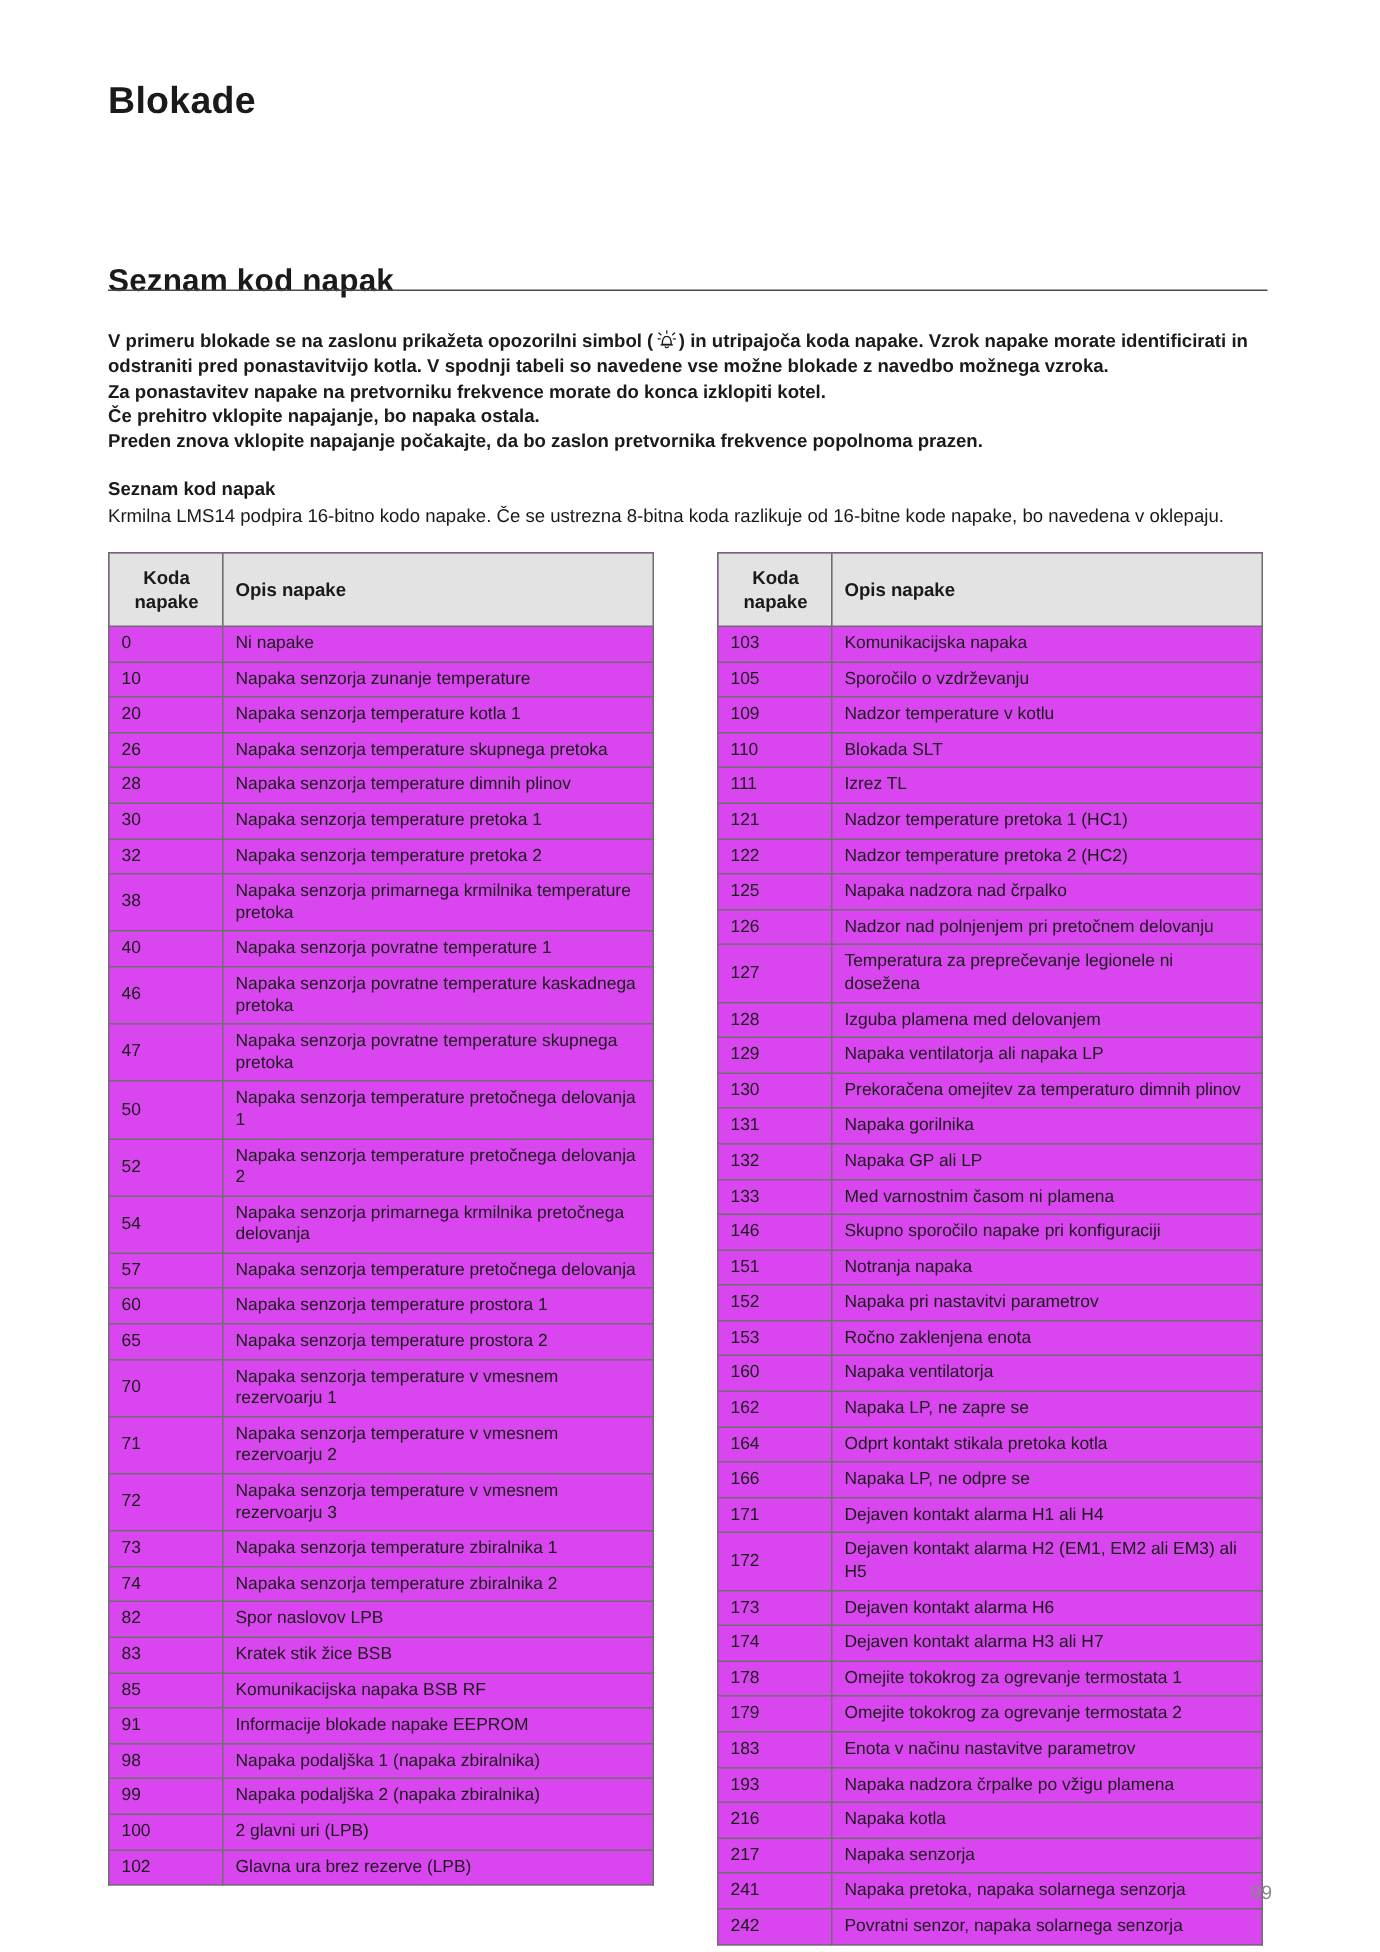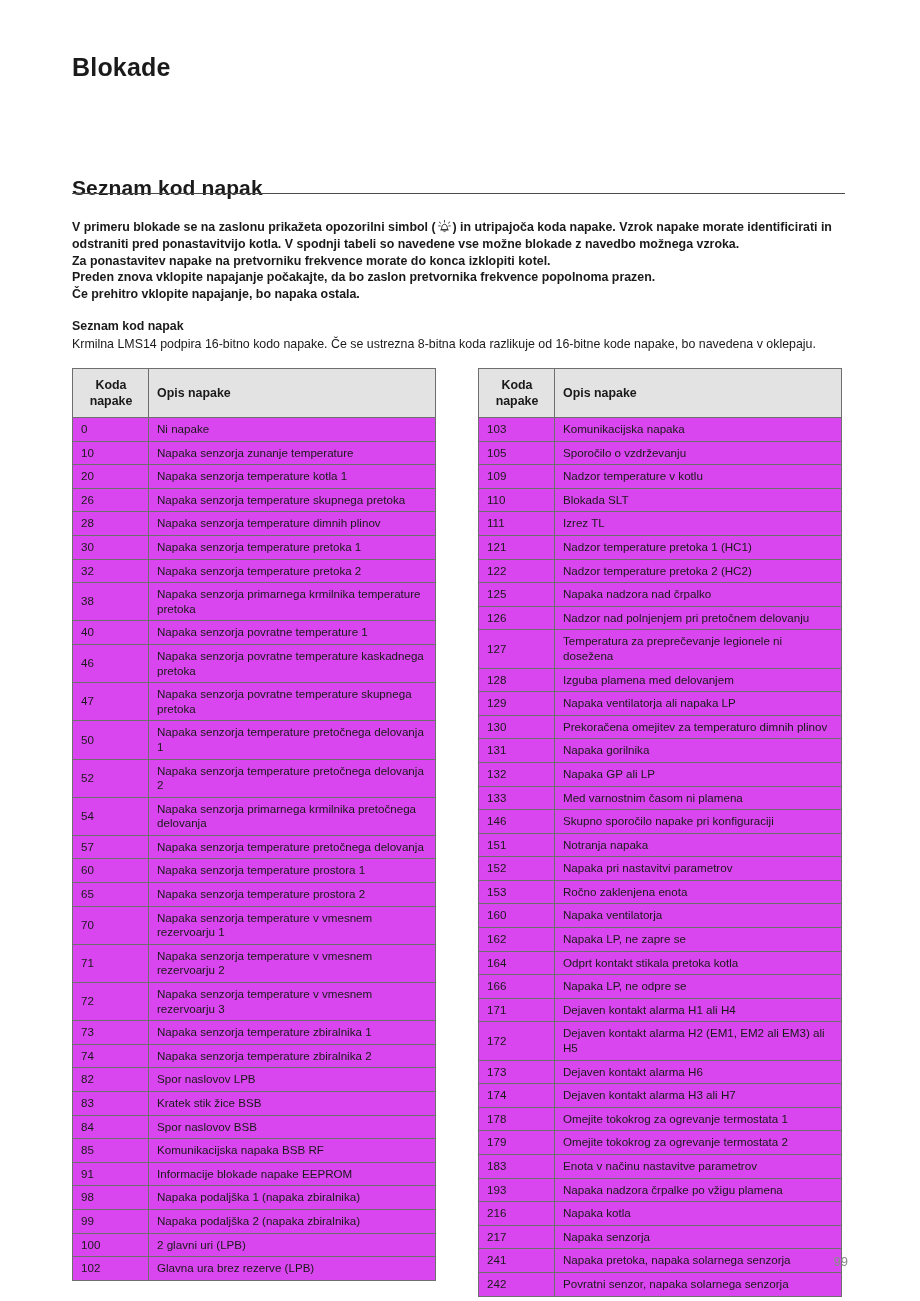--- a/index.html
+++ b/index.html
@@ -157,22 +157,22 @@
               <path d="M17.0 4.0 L15.2 5.6"></path>
               <path d="M10 2.0 L10 4.2"></path>
               <path d="M2.2 9.2 L4.2 9.2"></path>
               <path d="M17.8 9.2 L15.8 9.2"></path>
             </g>
             <path d="M6.0 14.2 C6.0 10.2 7.2 7.0 10 7.0 C12.8 7.0 14.0 10.2 14.0 14.2 Z" fill="none" stroke="#1a1a1a" stroke-width="1.2"></path>
             <path d="M4.9 14.6 L15.1 14.6" stroke="#1a1a1a" stroke-width="1.2" stroke-linecap="round"></path>
             <path d="M8.6 16.2 C9.0 17.3 11.0 17.3 11.4 16.2" fill="none" stroke="#1a1a1a" stroke-width="1.1" stroke-linecap="round"></path>
           </svg></span><span>) in utripajoča koda napake. Vzrok napake morate identificirati in odstraniti pred ponastavitvijo kotla. V spodnji tabeli so navedene vse možne blokade z navedbo možnega vzroka.</span></p>
     <p>Za ponastavitev napake na pretvorniku frekvence morate do konca izklopiti kotel.</p>
+    <p>Če prehitro vklopite napajanje, bo napaka ostala.</p>
     <p>Preden znova vklopite napajanje počakajte, da bo zaslon pretvornika frekvence popolnoma prazen.</p>
-    <p>Če prehitro vklopite napajanje, bo napaka ostala.</p>
   </div>
 
   <div class="sub-block">
     <p class="sub-title">Seznam kod napak</p>
     <p>Krmilna LMS14 podpira 16-bitno kodo napake. Če se ustrezna 8-bitna koda razlikuje od 16-bitne kode napake, bo navedena v oklepaju.</p>
   </div>
 
   <div class="tbl-wrap left">
     <table class="codes">
       <colgroup>
@@ -276,24 +276,20 @@
           </tr>
           <tr>
             <td class="code-cell">82</td>
             <td>Spor naslovov LPB</td>
           </tr>
           <tr>
             <td class="code-cell">83</td>
             <td>Kratek stik žice BSB</td>
           </tr>
           <tr>
-            <td class="code-cell">84</td>
-            <td>Spor naslovov BSB</td>
-          </tr>
-          <tr>
             <td class="code-cell">85</td>
             <td>Komunikacijska napaka BSB RF</td>
           </tr>
           <tr>
             <td class="code-cell">91</td>
             <td>Informacije blokade napake EEPROM</td>
           </tr>
           <tr>
             <td class="code-cell">98</td>
             <td>Napaka podaljška 1 (napaka zbiralnika)</td>

